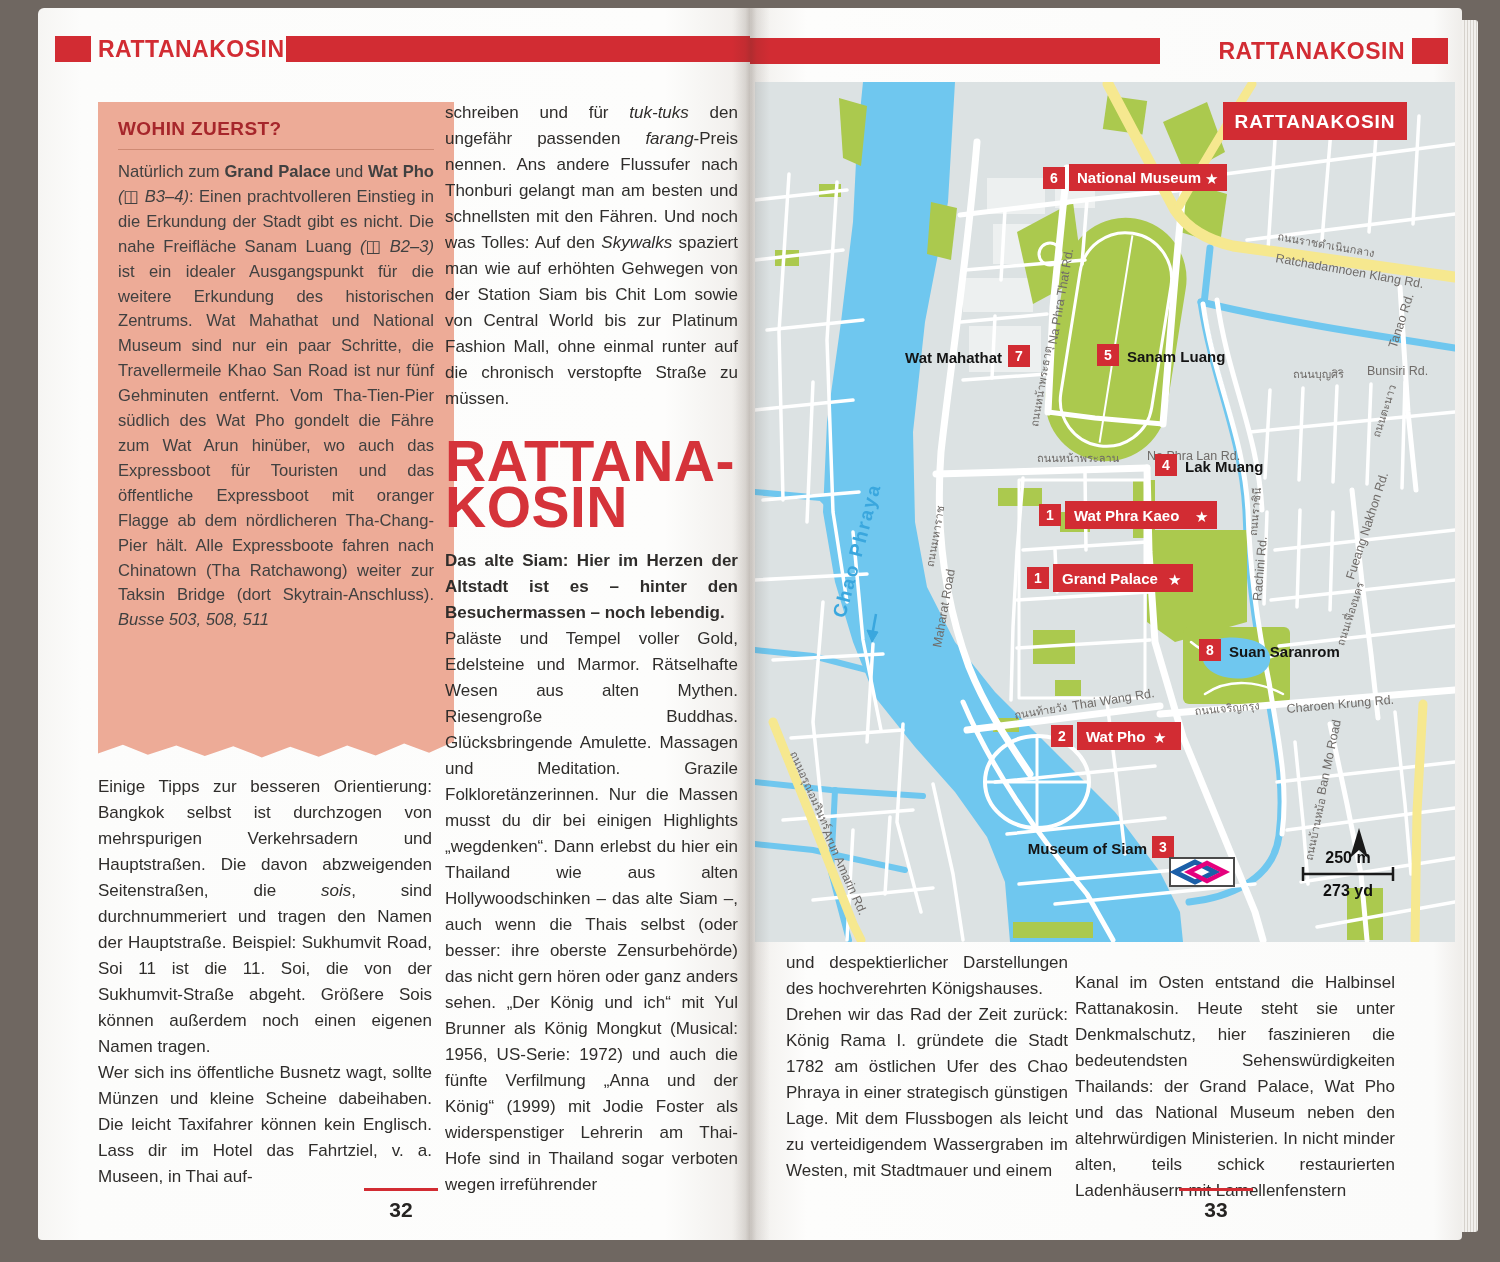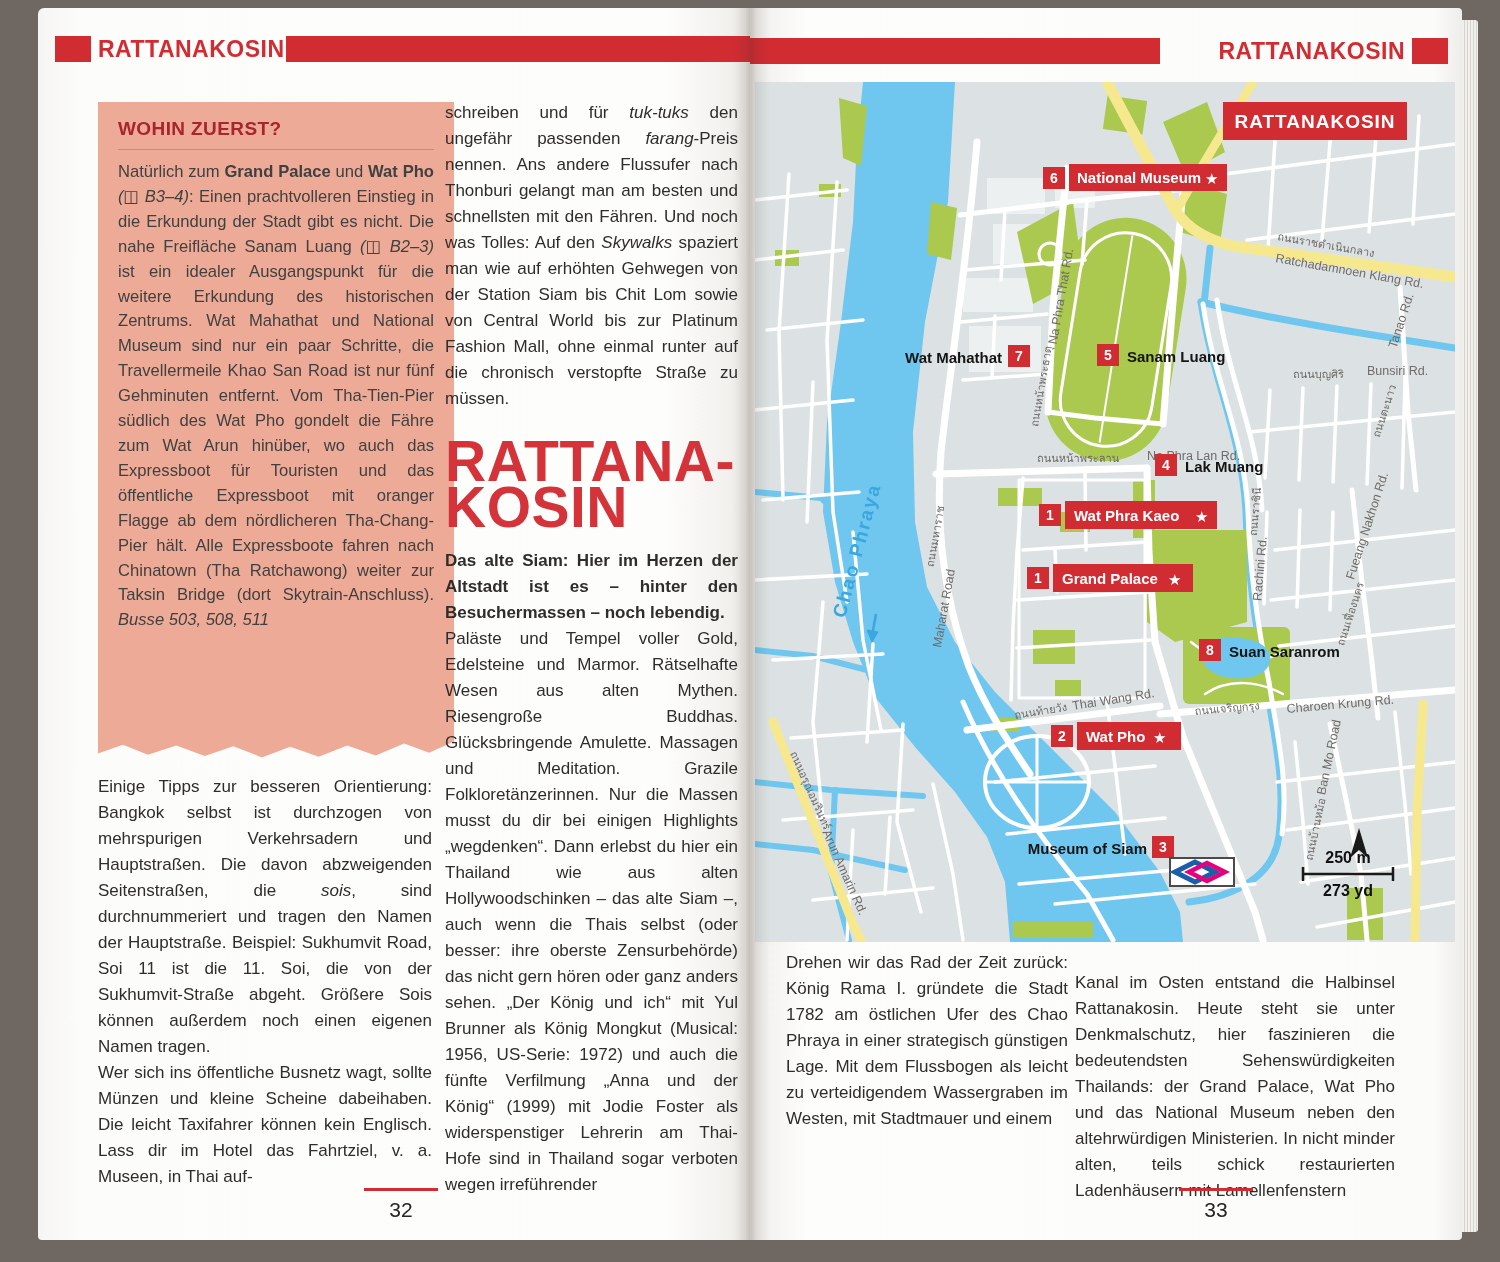--- a/index.html
+++ b/index.html
@@ -40,21 +40,21 @@
   .bodytext p{margin:0;}
 
   .col{position:absolute;}
 
   .rk-heading{color:#d5333a;font-weight:800;font-size:57px;line-height:46px;letter-spacing:.5px;
     margin:26px 0 18px 0;}
   .lead{font-weight:bold;}
 
   .pagenum{position:absolute;width:90px;text-align:center;}
   .pagenum .rule{width:74px;height:3px;background:#d22c33;margin:0 auto 7px auto;}
-  .pagenum .num{font-weight:normal;font-size:21px;color:#262422;}
+  .pagenum .num{font-weight:bold;font-size:21px;color:#262422;}
 
   
   .map{position:absolute;left:5px;top:74px;}
   text{font-family:"Liberation Sans","DejaVu Sans",sans-serif;}
   .rd{fill:#6f6b68;font-size:12.5px;}
   .rd-th{fill:#6f6b68;font-size:11px;}
   .mk-black{fill:#141414;font-weight:bold;font-size:15px;}
   .mk-white{fill:#ffffff;font-weight:bold;font-size:15px;}
   .mk-num{fill:#ffffff;font-weight:bold;font-size:14px;text-anchor:middle;}
   .river-lb{fill:#3aa7de;font-weight:bold;font-size:19px;letter-spacing:2px;}
@@ -377,20 +377,21 @@
     <g>
       <line x1="548" y1="792" x2="638" y2="792" stroke="#1a1a1a" stroke-width="2.5"></line>
       <line x1="548" y1="785" x2="548" y2="799" stroke="#1a1a1a" stroke-width="2.5"></line>
       <line x1="638" y1="785" x2="638" y2="799" stroke="#1a1a1a" stroke-width="2.5"></line>
       <text class="scale-tx" x="593" y="781">250 m</text>
       <text class="scale-tx" x="593" y="814">273 yd</text>
     </g>
   </svg>
 
   <div class="col bodytext" style="left:36px;top:942px;width:282px;">
+    <p>und despektierlicher Darstellungen des hochverehrten Königshauses.</p>
     <p>Drehen wir das Rad der Zeit zurück: König Rama I. gründete die Stadt 1782 am östlichen Ufer des Chao Phraya in einer strategisch günstigen Lage. Mit dem Flussbogen als leicht zu verteidigendem Wassergraben im Westen, mit Stadtmauer und einem</p>
   </div>
   <div class="col bodytext" style="left:325px;top:962px;width:320px;">
     <p>Kanal im Osten entstand die Halbinsel Rattanakosin. Heute steht sie unter Denkmalschutz, hier faszinieren die bedeutendsten Sehenswürdigkeiten Thailands: der Grand Palace, Wat Pho und das National Museum neben den altehrwürdigen Ministerien. In nicht minder alten, teils schick restaurierten Ladenhäusern mit Lamellenfenstern</p>
   </div>
 
   <div class="pagenum" style="left:421px;top:1180px;">
     <div class="rule"></div>
     <div class="num">33</div>
   </div>

